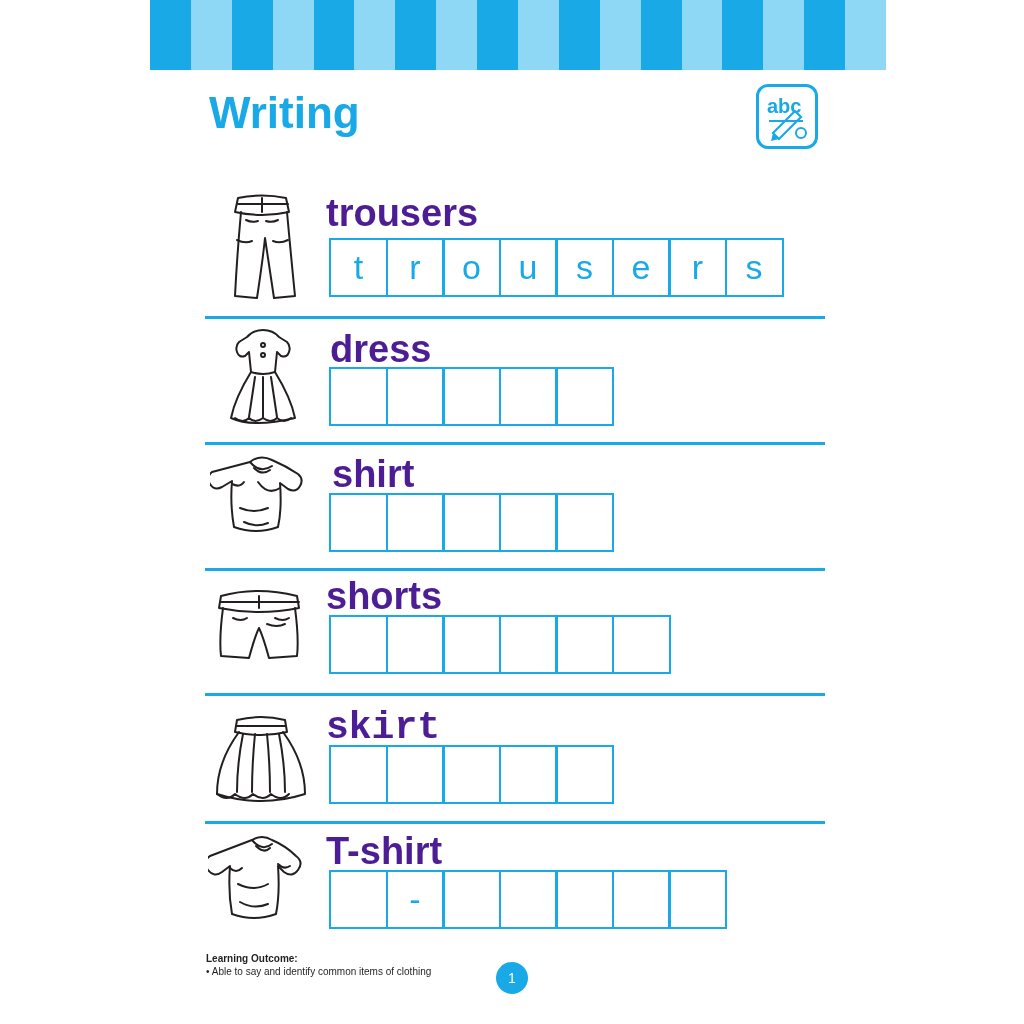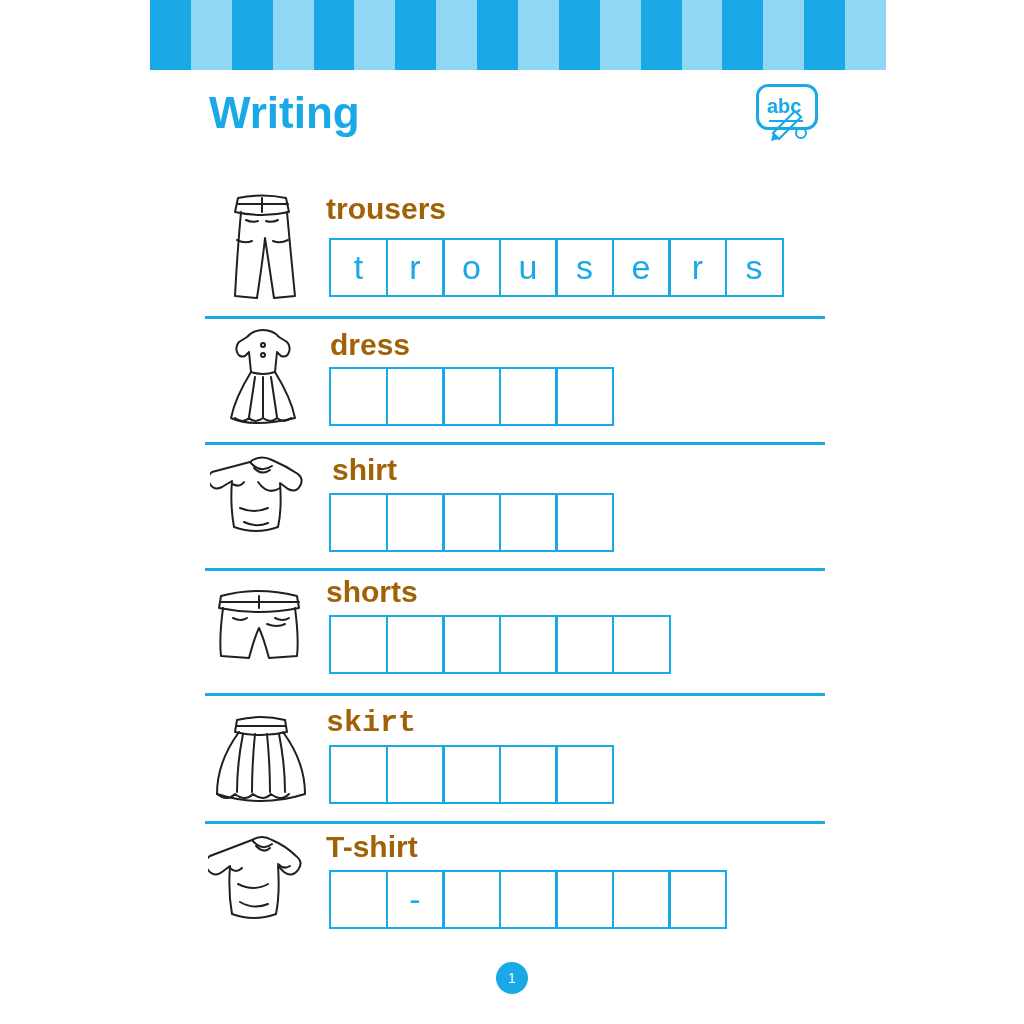--- a/index.html
+++ b/index.html
@@ -72,36 +72,36 @@
     top: 147px;
     color: #231f20;
     font-size: 21px;
   }
 
   .abc-badge {
     position: absolute;
     left: 756px;
     top: 84px;
     width: 62px;
-    height: 46px;
+    height: 65px;
     border: 3px solid #18a9e6;
     border-radius: 12px;
     box-sizing: border-box;
   }
   .rule {
     position: absolute;
     left: 205px;
     width: 620px;
     height: 3px;
     background: #18a9e6;
   }
   .word {
     position: absolute;
-    color: #a16207;
-    font-size: 30px;
+    color: #4c1d95;
+    font-size: 38px;
     font-weight: 600;
     letter-spacing: 0px;
   }
   .boxes {
     position: absolute;
     display: flex;
   }
   .cell {
     width: 59px;
     height: 59px;
@@ -324,15 +324,19 @@
   <div class="boxes" id="boxes-5" style="left:329px; top:870px;">
       <div class="cell"></div>
       <div class="cell">-</div>
       <div class="cell"></div>
       <div class="cell"></div>
       <div class="cell"></div>
       <div class="cell"></div>
       <div class="cell"></div>
     </div>
 
+  <div class="learning-outcome">
+    <div class="lo-title">Learning Outcome:</div>
+    <div>•  Able to say and identify common items of clothing</div>
+  </div>
   <div class="page-number">1</div>
 
 </div>
 
 </body></html>

